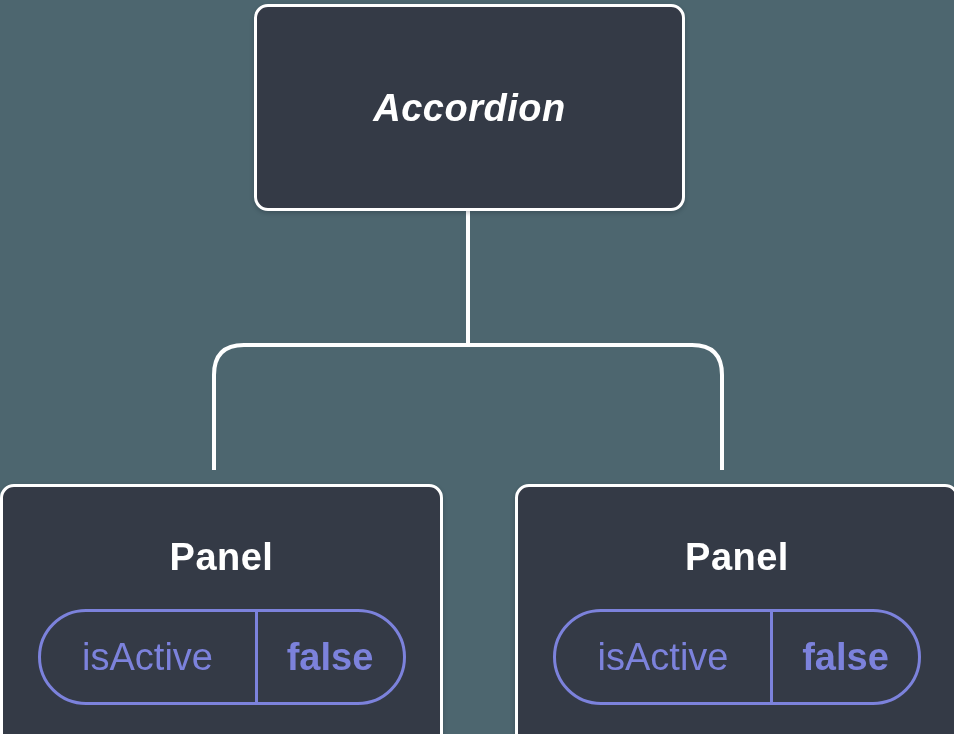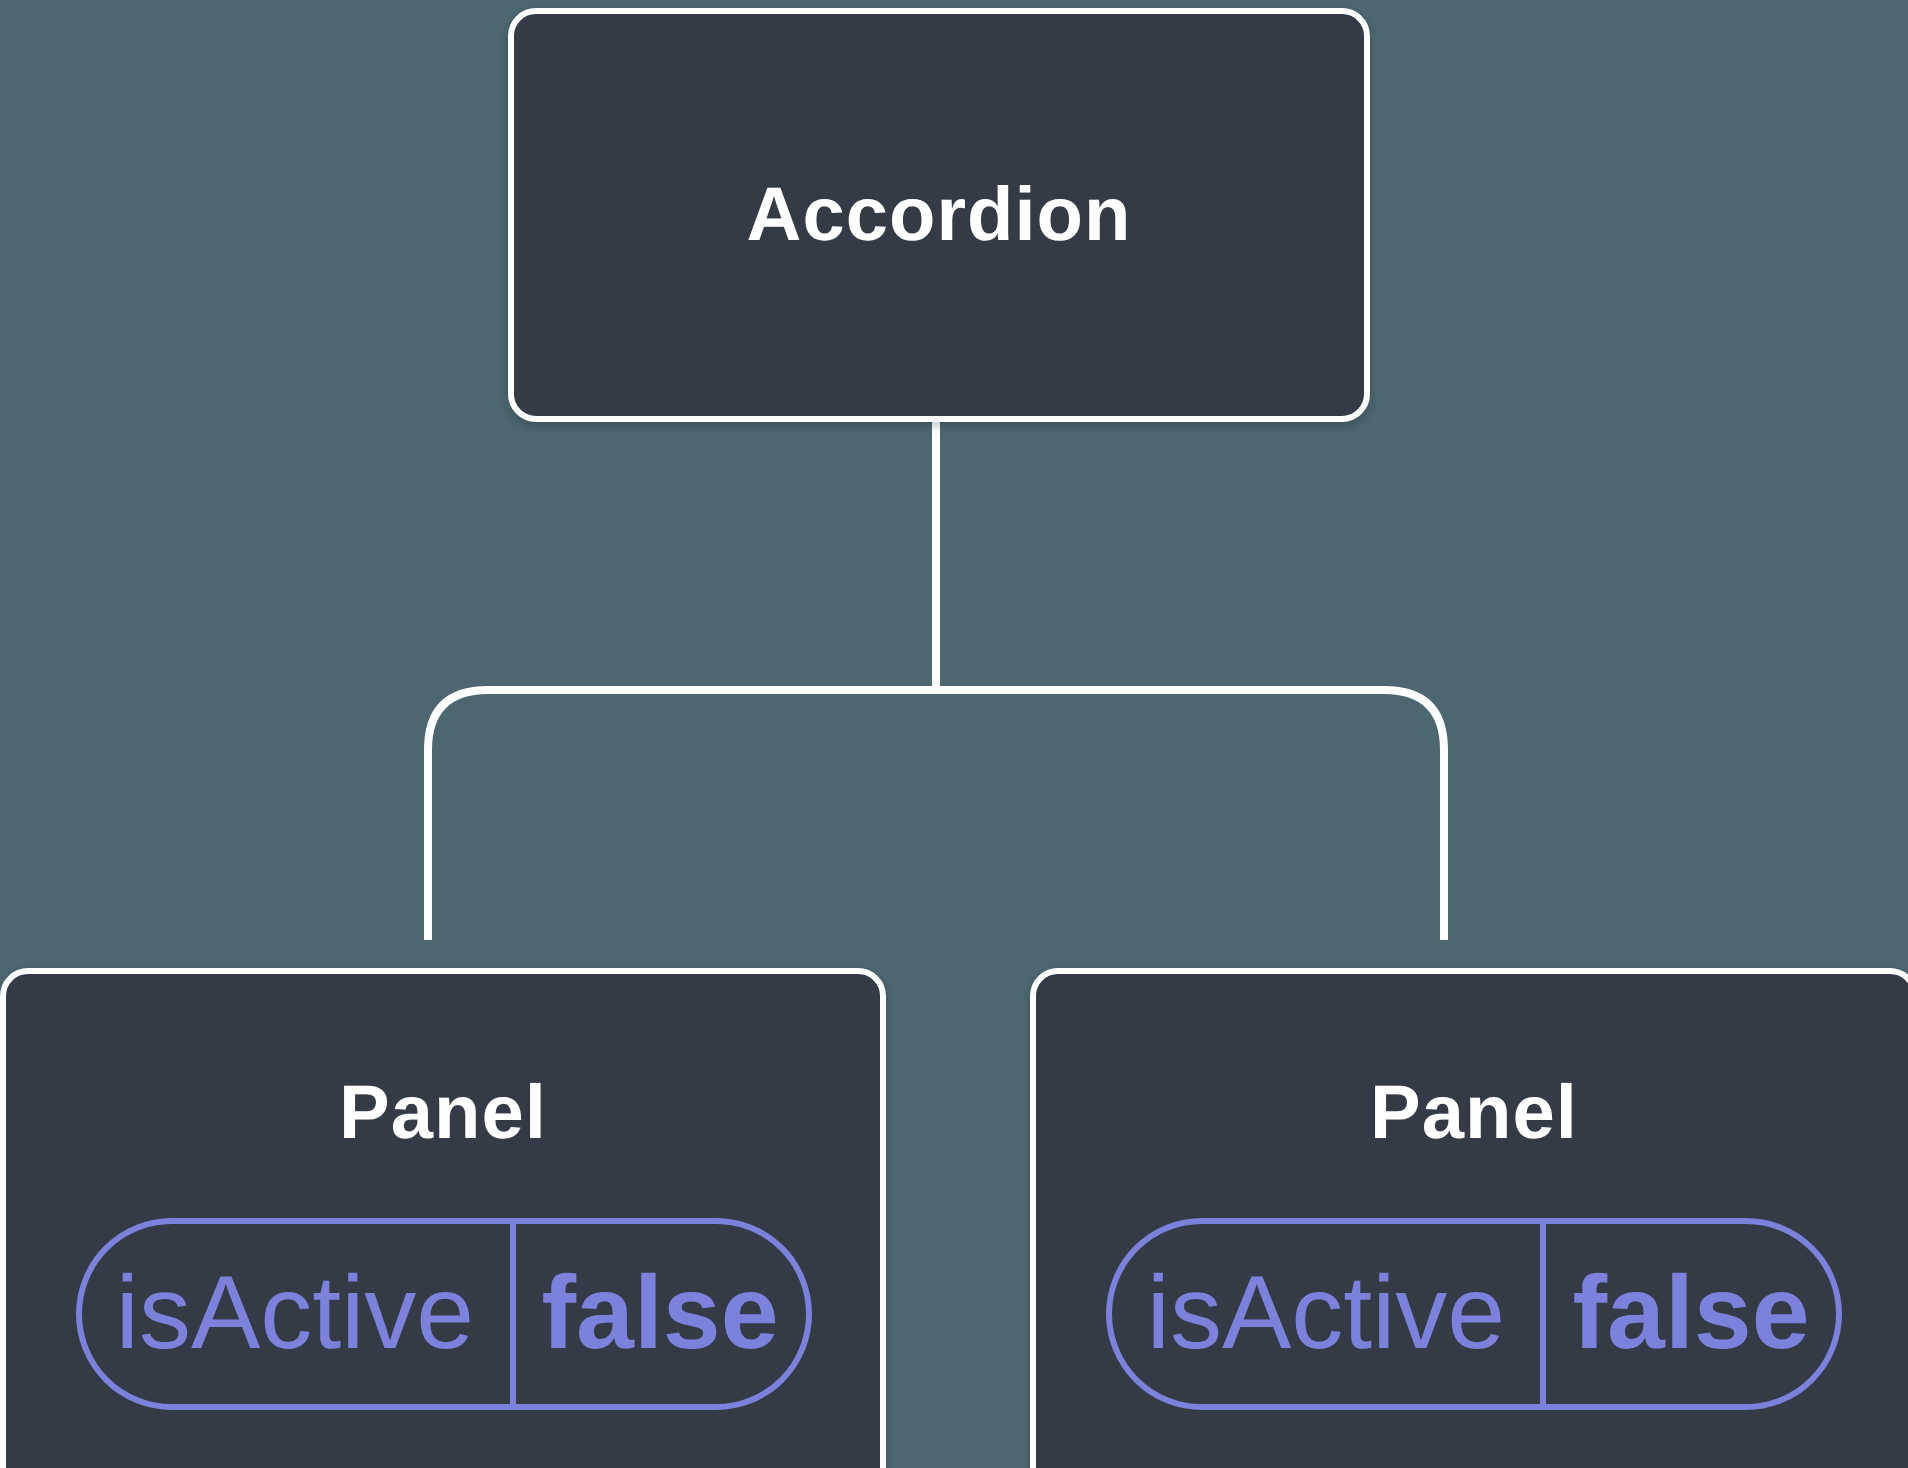--- a/index.html
+++ b/index.html
@@ -26,20 +26,21 @@
     border: 3px solid var(--node-border, #FFFFFF);
     border-radius: 14px;
     box-shadow: 0 2px 4px rgba(15, 25, 35, 0.25);
   }
   .root-node {
     left: 254px; top: 4px;
     width: 431px; height: 207px;
     display: flex;
     align-items: center;
     justify-content: center;
+    font-style: italic;
   }
   .node-label {
     color: var(--node-text, #FFFFFF);
     font-size: 38px;
     font-weight: 600;
     letter-spacing: 0.5px;
     line-height: 44px;
   }
   .panel-node {
     top: 484px;
@@ -52,21 +53,21 @@
   .panel-right { left: 515px; width: 444px; }
   .panel-node .node-label { margin-top: 48px; }
   .state-pill {
     margin-top: 30px;
     width: 368px;
     height: 96px;
     border: 3px solid var(--accent, #7C82DC);
     border-radius: 48px;
     display: flex;
     color: var(--accent, #7C82DC);
-    font-size: 52px;
+    font-size: 38px;
     font-weight: 400;
   }
   .state-key {
     flex: 0 0 214px;
     display: flex;
     align-items: center;
     justify-content: center;
   }
   .state-value {
     flex: 1;

